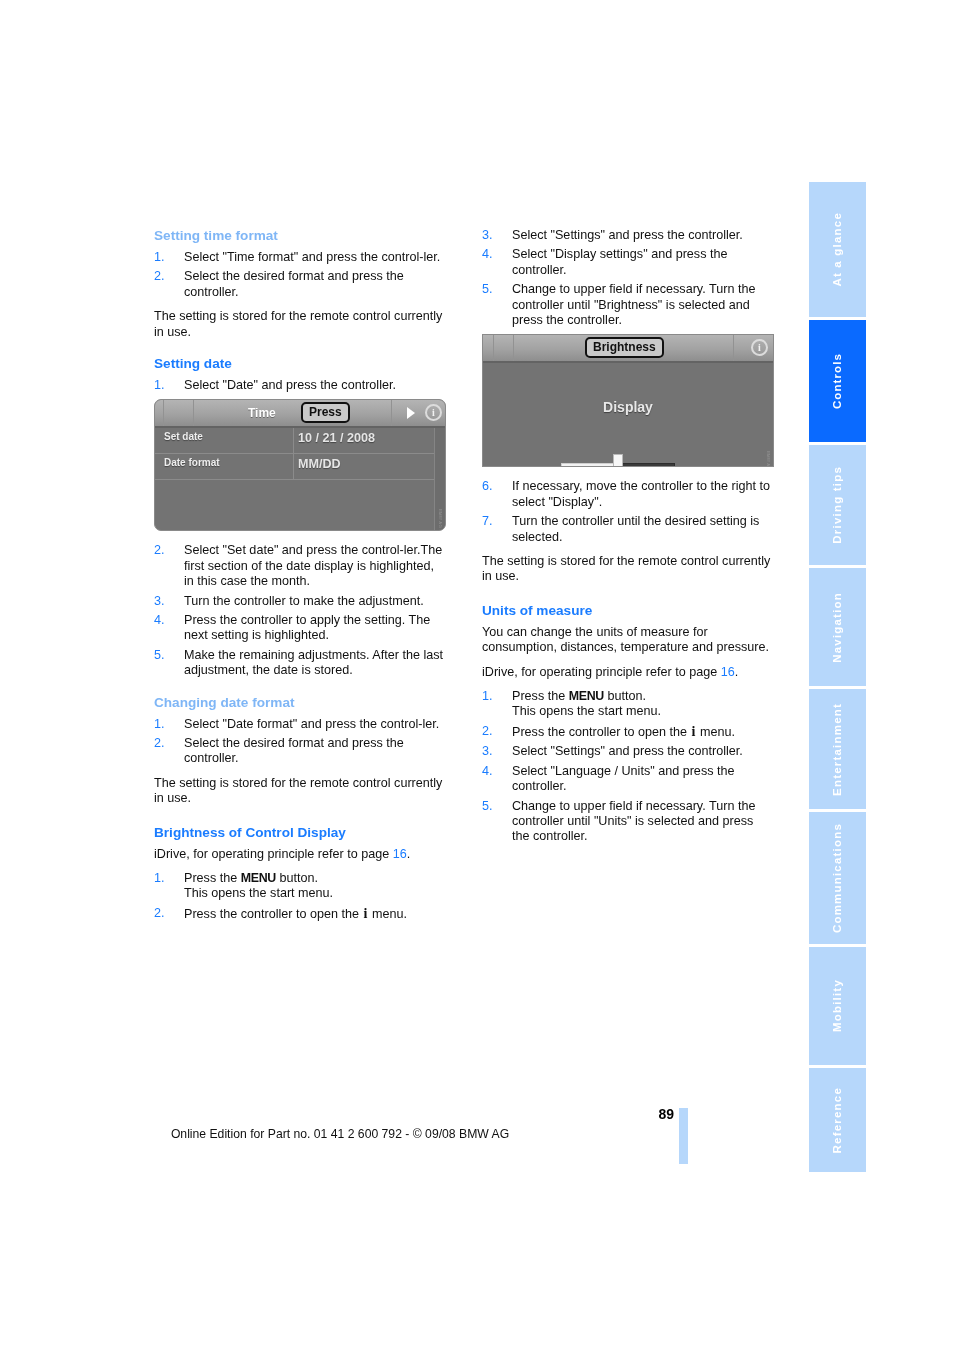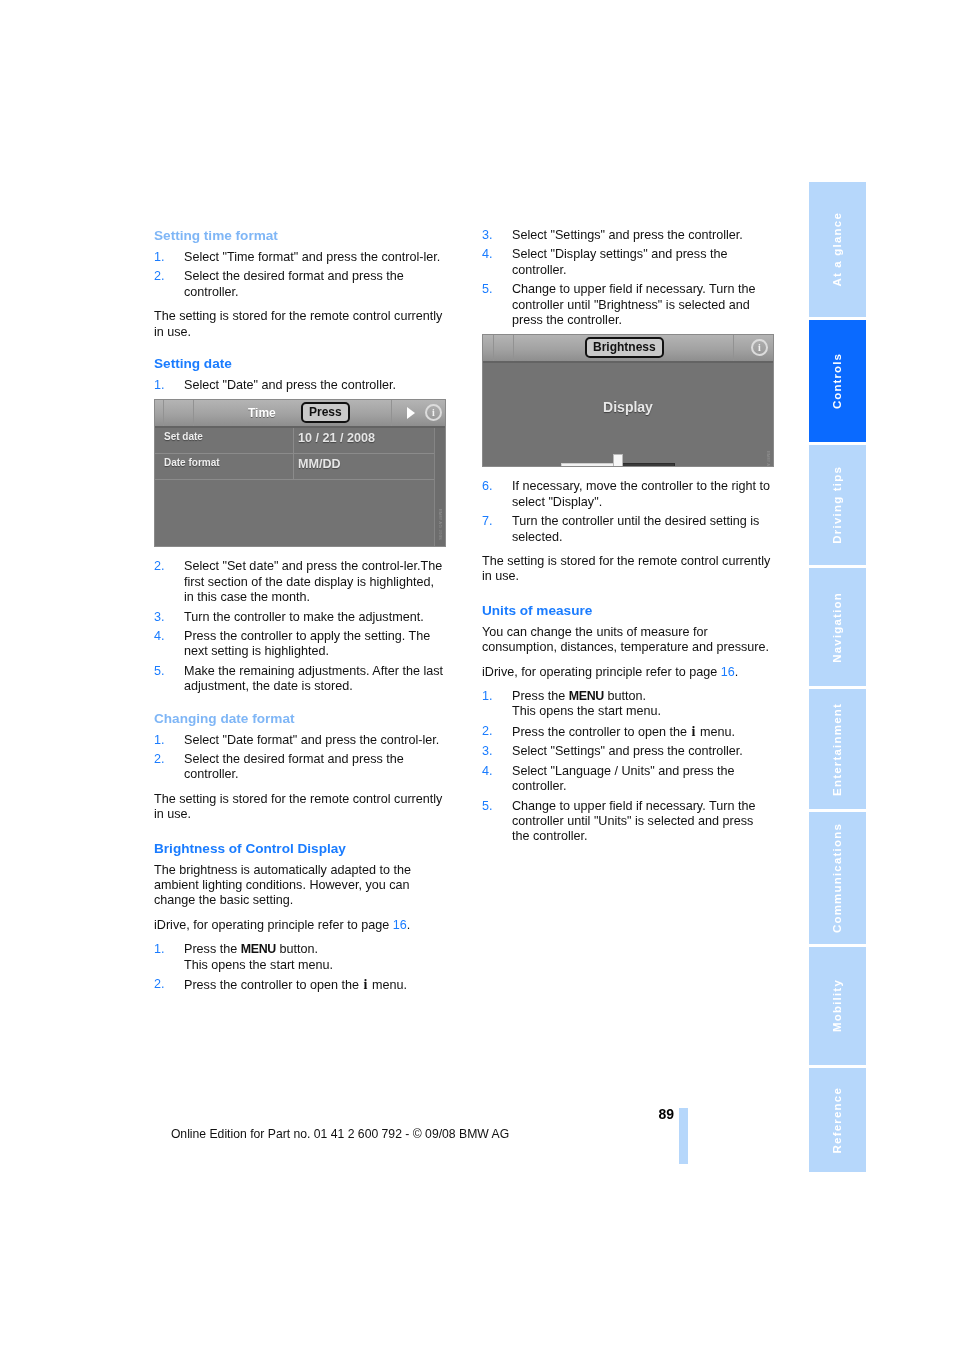--- a/index.html
+++ b/index.html
@@ -252,21 +252,21 @@
     <p class="para">The setting is stored for the remote control currently in use.</p>
 
     <h2 class="section" style="margin-top:16px;">Setting date</h2>
     <ol class="steps" style="margin-bottom:0;">
       <li>
         <span class="num">1.</span>
         <span>Select "Date" and press the controller.</span>
       </li>
     </ol>
 
-    <div class="idrive" id="idrive-date" style="width:292px;height:148px;">
+    <div class="idrive" id="idrive-date" style="width:292px;height:132px;border-radius:7px;">
       <div class="hdr">
         <div class="slot" style="left:8px;"></div>
         <div class="slot" style="left:38px;"></div>
         <div class="slot" style="left:236px;"></div>
         <div class="hdr-tab" style="left:93px;">Time</div>
         <div class="hdr-tab sel" style="left:146px;">Press</div>
         <div class="tri-icon" style="left:252px;top:7px;"></div>
         <div class="circ-icon" style="left:270px;top:4px;">i</div>
       </div>
       <div class="body" style="height:118px;">
@@ -311,21 +311,20 @@
         <span>Select "Date format" and press the control-ler.</span>
       </li>
       <li>
         <span class="num">2.</span>
         <span>Select the desired format and press the controller.</span>
       </li>
     </ol>
     <p class="para">The setting is stored for the remote control currently in use.</p>
 
     <h2 class="section" style="margin-top:18px;">Brightness of Control Display</h2>
-    <p class="para">The brightness is automatically adapted to the ambient lighting conditions. However, you can change the basic setting.</p>
     <p class="para"><span>iDrive, for operating principle refer to page </span><span class="ref">16</span><span>.</span></p>
 
     <ol class="steps">
       <li>
         <span class="num">1.</span>
         <span>Press the </span><span class="menu-key">MENU</span><span> button.</span><br>
         <span>This opens the start menu.</span>
       </li>
       <li>
         <span class="num">2.</span>

